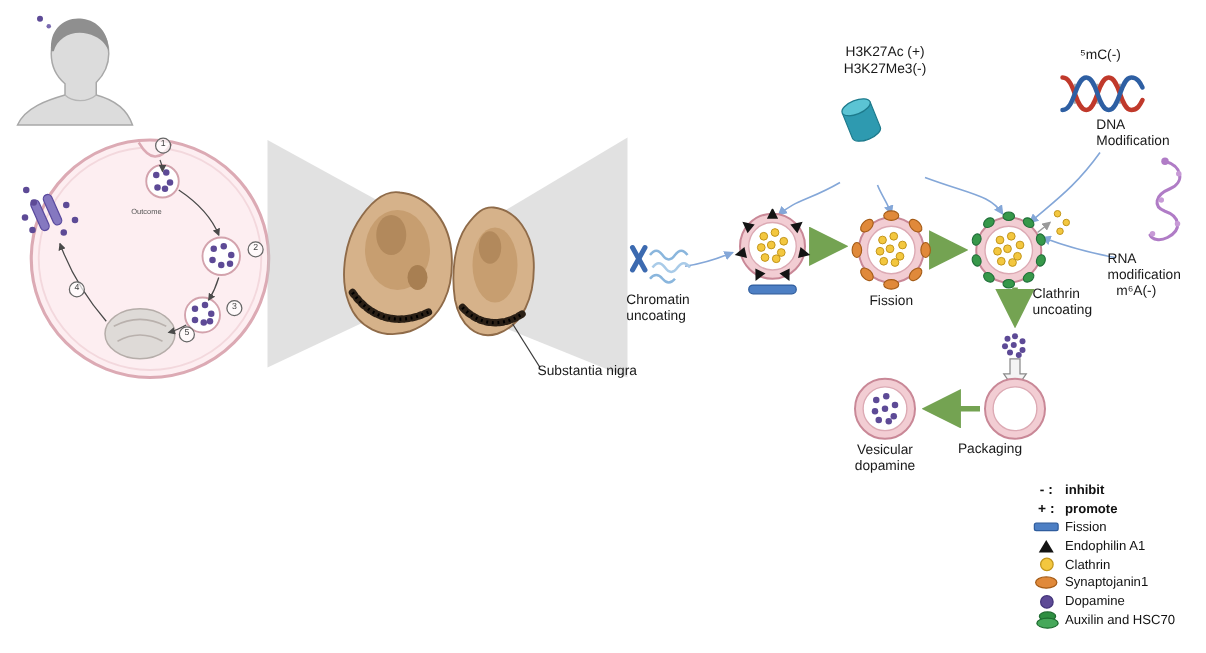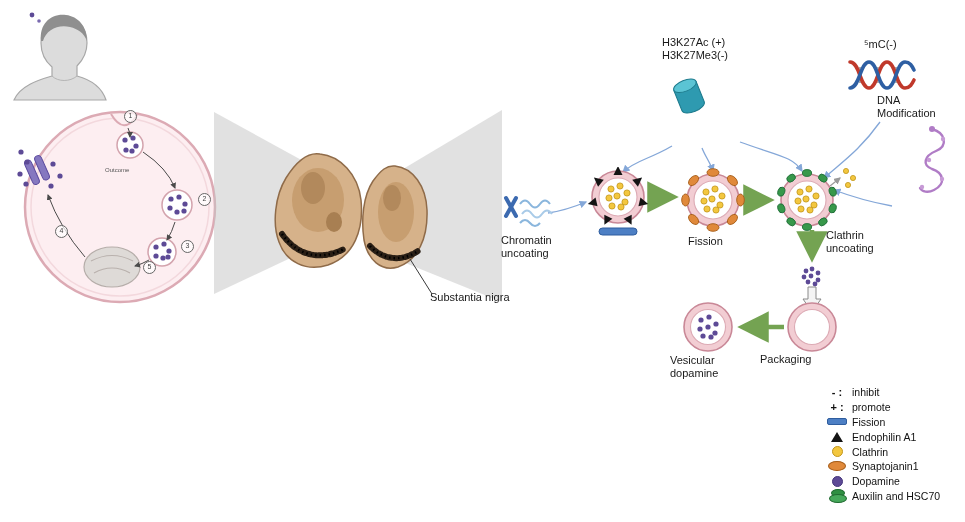--- a/index.html
+++ b/index.html
@@ -1,28 +1,28 @@
 <!DOCTYPE html>
 <html><head>
 <meta charset="utf-8">
 <style>
   html,body{margin:0;padding:0}
   body{font-family:"Liberation Sans",sans-serif;background:#ffffff}
   .canvas{position:relative;width:965px;height:522px;background:#ffffff;overflow:hidden}
   .abs{position:absolute}
   .lbl{position:absolute;font-size:11px;line-height:13px;color:#191919}
-  .center{text-align:left}
+  .center{text-align:center}
   .stepnum{position:absolute;width:11px;height:11px;border:1px solid #666;border-radius:50%;font-size:7px;line-height:10px;text-align:center;color:#444;background:rgba(255,255,255,.7)}
   .tiny{position:absolute;font-size:6px;color:#555}
   .legend{position:absolute;left:826px;top:385px;font-size:10.5px;color:#111}
   .lrow{display:flex;align-items:center;height:14.8px}
   .lsym{width:22px;flex:0 0 22px;display:flex;justify-content:center;align-items:center}
   .lsym.txt{font-weight:bold;font-size:11px}
   .ltxt{margin-left:4px;white-space:nowrap}
-  .ltxt.b{font-weight:normal}
+  .ltxt.b{font-weight:bold}
   .sym-dynamin{width:18px;height:5px;background:#4d7fc4;border:1px solid #2f5d9e;border-radius:2px}
   .sym-tri{width:0;height:0;border-left:6px solid transparent;border-right:6px solid transparent;border-bottom:10px solid #141414}
   .sym-clathrin{width:9px;height:9px;border-radius:50%;background:#f3c73f;border:1px solid #c2951b}
   .sym-synj{width:16px;height:8px;border-radius:50%;background:#e0893a;border:1px solid #a55c17}
   .sym-dopa{width:9px;height:9px;border-radius:50%;background:#5d4a96;border:1px solid #44357b}
   .sym-aux{position:relative;width:16px;height:13px}
   .sym-aux i{position:absolute;display:block;border-radius:50%;border:1px solid #1f6b30}
   .sym-aux i.t{left:2px;top:0;width:12px;height:6px;background:#2f8f42}
   .sym-aux i.b{left:0;top:5px;width:16px;height:7px;background:#46a85a}
 </style>
@@ -325,20 +325,25 @@
 
   <div class="lbl center" style="left:662px;top:36px;width:92px">
     <div>H3K27Ac (+)</div>
     <div>H3K27Me3(-)</div>
   </div>
   <div class="lbl" style="left:864px;top:38px">⁵mC(-)</div>
   <div class="lbl" style="left:877px;top:94px">
     <div>DNA</div>
     <div>Modification</div>
   </div>
+  <div class="lbl" style="left:886px;top:201px">
+    <div>RNA</div>
+    <div>modification</div>
+    <div style="padding-left:7px">m⁶A(-)</div>
+  </div>
   <div class="lbl" style="left:501px;top:234px">
     <div>Chromatin</div>
     <div>uncoating</div>
   </div>
   <div class="lbl center" style="left:688px;top:235px;width:50px">Fission</div>
   <div class="lbl" style="left:826px;top:229px">
     <div>Clathrin</div>
     <div>uncoating</div>
   </div>
   <div class="lbl center" style="left:760px;top:353px;width:64px">Packaging</div>

